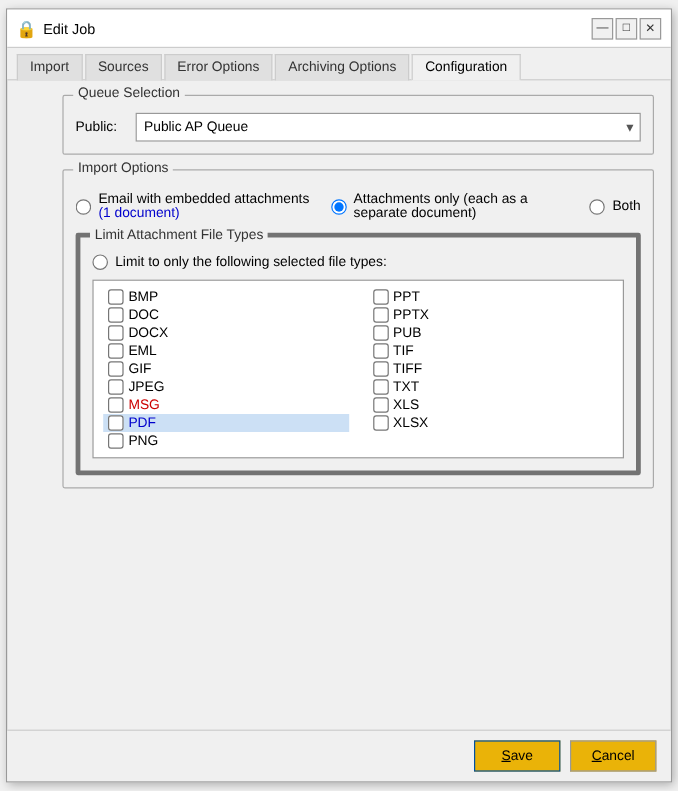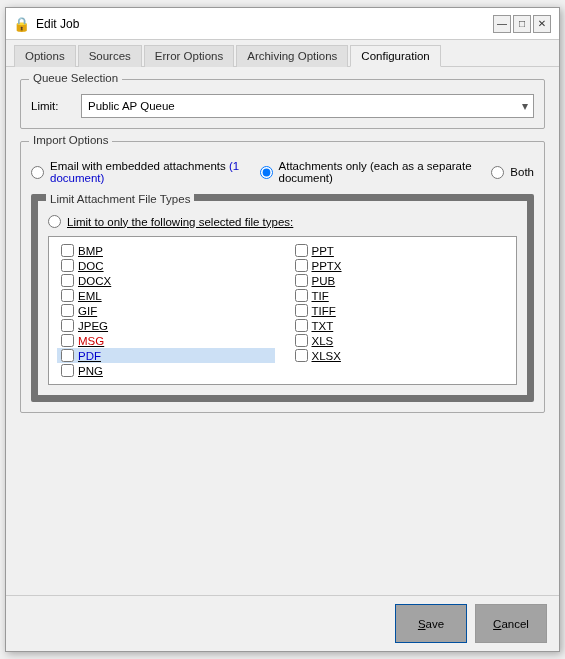--- a/index.html
+++ b/index.html
@@ -88,20 +88,21 @@
       background: #f0f0f0;
       border-bottom: 1px solid #f0f0f0;
       font-weight: normal;
       color: #000;
       z-index: 1;
     }
     .content {
       flex: 1;
       padding: 12px 14px;
       overflow-y: auto;
+      margin-left: 32px;
     }
     .group-box {
       border: 1px solid #aaa;
       border-radius: 2px;
       margin-bottom: 12px;
       padding: 8px 10px 10px 10px;
       position: relative;
     }
     .group-box-title {
       position: absolute;
@@ -162,26 +163,25 @@
     }
     .radio-item input[type=radio] {
       margin: 0;
       cursor: pointer;
     }
     .link-text {
       color: #0000cc;
       font-size: 11.5px;
     }
     .limit-group {
-      border: 7px solid #737373;
+      border: 4px solid #737373;
       border-radius: 2px;
       margin-top: 10px;
       padding: 8px 10px 10px 10px;
       position: relative;
-      text-decoration: underline;
     }
     .limit-group-title {
       position: absolute;
       top: -8px;
       left: 8px;
       background: #f0f0f0;
       padding: 0 4px;
       font-size: 11.5px;
       color: #333;
     }
@@ -226,23 +226,23 @@
     .footer {
       border-top: 1px solid #ccc;
       padding: 8px 12px;
       display: flex;
       justify-content: flex-end;
       gap: 8px;
       background: #f0f0f0;
     }
     .footer-btn {
       min-width: 72px;
-      height: 39px;
+      height: 26px;
       border: 1px solid #999;
-      background: #a3a3a3;
+      background: #eab308;
       font-size: 11.5px;
       cursor: pointer;
       display: flex;
       align-items: center;
       justify-content: center;
       padding: 0 12px;
     }
     .footer-btn.save-btn {
       border: 1px solid #0050a0;
     }
@@ -259,33 +259,33 @@
       <span class="title-bar-text">Edit Job</span>
     </div>
     <div class="title-bar-controls">
       <button class="title-bar-btn">—</button>
       <button class="title-bar-btn">□</button>
       <button class="title-bar-btn">✕</button>
     </div>
   </div>
 
   <div class="tab-bar">
-    <div class="tab">Options</div>
+    <div class="tab">Import</div>
     <div class="tab">Sources</div>
     <div class="tab">Error Options</div>
     <div class="tab">Archiving Options</div>
     <div class="tab active">Configuration</div>
   </div>
 
   <div class="content">
 
     <div class="group-box">
       <span class="group-box-title">Queue Selection</span>
       <div class="queue-row">
-        <span class="queue-label">Limit:</span>
+        <span class="queue-label">Public:</span>
         <div class="queue-select-wrapper">
           <select>
             <option>Public AP Queue</option>
             <option>Private Queue</option>
             <option>Default Queue</option>
           </select>
         </div>
       </div>
     </div>
 

